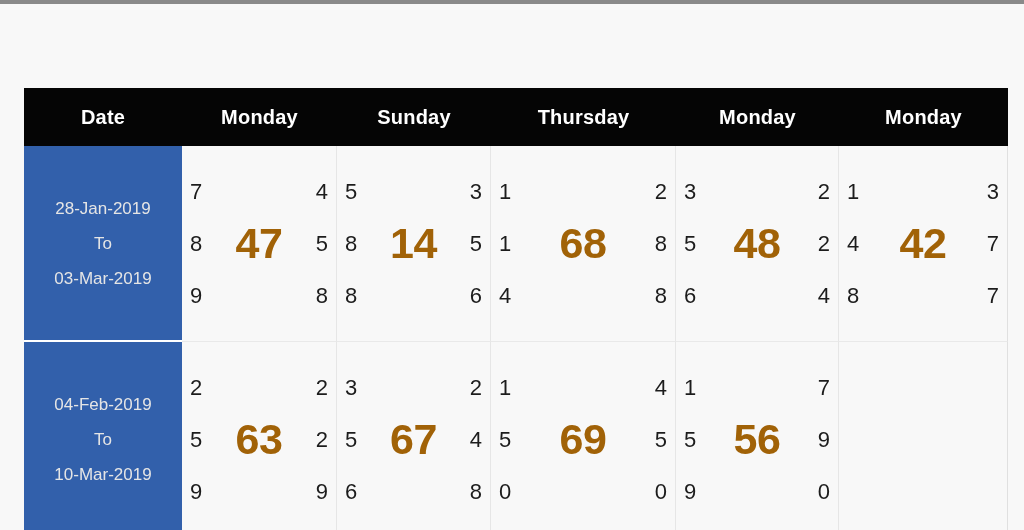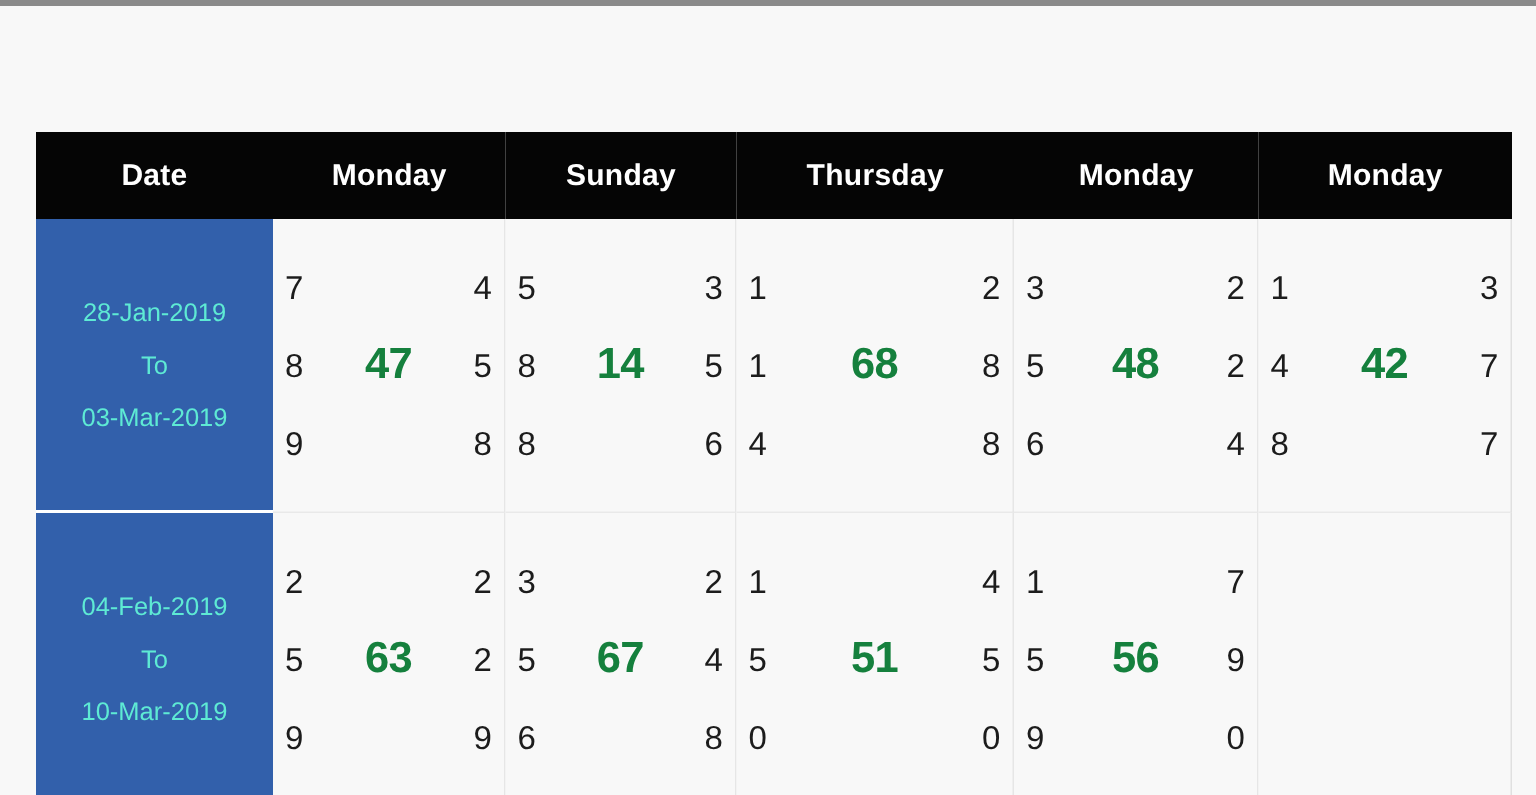--- a/index.html
+++ b/index.html
@@ -62,21 +62,21 @@
     padding: 0;
     vertical-align: middle;
   }
   table.sched tbody tr td:last-child {
     border-right: 1px solid #e0e0e0;
   }
   td.date-cell {
     background: #3260ab !important;
     border-right: none !important;
     border-bottom: 2px solid #ffffff !important;
-    color: #5eead4;
+    color: #e5e5e5;
     text-align: center;
     font-size: 17px;
     line-height: 35px;
     font-weight: normal;
   }
   .date-line {
     display: block;
     white-space: nowrap;
   }
   .cell-inner {
@@ -96,23 +96,23 @@
     height: 140px;
     font-size: 22px;
     color: #1c1c1c;
     font-weight: normal;
     line-height: 52px;
   }
   .side-col.left { align-items: flex-start; }
   .side-col.right { align-items: flex-end; }
   .side-digit { display: block; }
   .center-num {
-    font-size: 29px;
+    font-size: 43px;
     font-weight: bold;
-    color: #15803d;
+    color: #a16207;
     letter-spacing: -0.5px;
     flex: 0 0 auto;
     text-align: center;
   }
   .empty-cell .cell-inner { justify-content: center; }
   col.c-date { width: 158px; }
   col.c-mon  { width: 155px; }
   col.c-tue  { width: 154px; }
   col.c-wed  { width: 185px; }
   col.c-thu  { width: 163px; }
@@ -274,21 +274,21 @@
             </div>
           </td>
 
           <td>
             <div class="cell-inner">
               <span class="side-col left">
                 <span class="side-digit">1</span>
                 <span class="side-digit">5</span>
                 <span class="side-digit">0</span>
               </span>
-              <span class="center-num">51</span>
+              <span class="center-num">69</span>
               <span class="side-col right">
                 <span class="side-digit">4</span>
                 <span class="side-digit">5</span>
                 <span class="side-digit">0</span>
               </span>
             </div>
           </td>
 
           <td>
             <div class="cell-inner">

